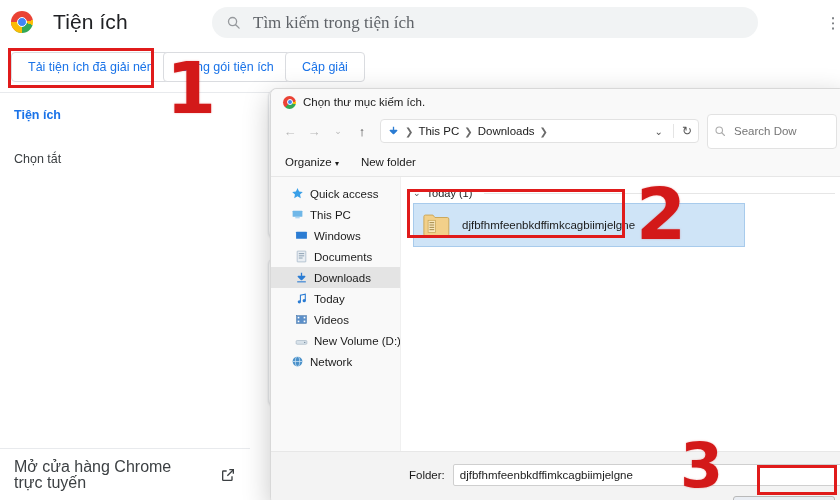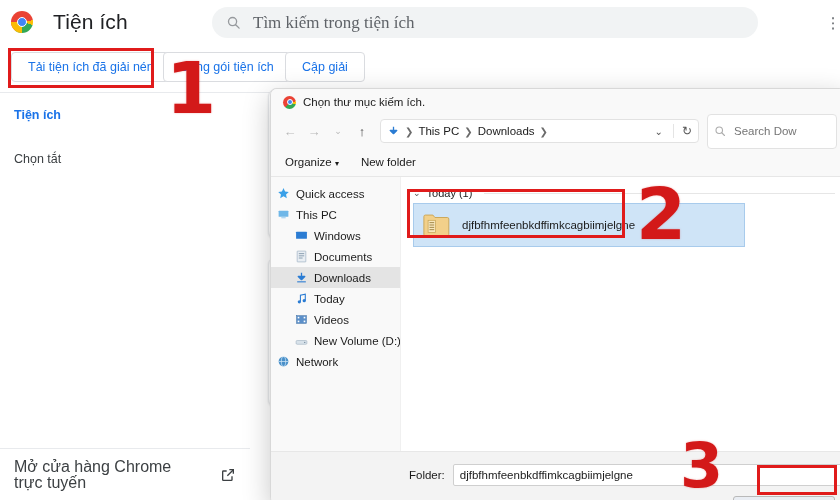--- a/index.html
+++ b/index.html
@@ -148,21 +148,21 @@
     font-size:11.5px; color:#1b1b1b;
   }
   .cmd { cursor:pointer; }
 
   .dlg-body { display:flex; height:274px; background:#fff; }
   .dlg-side {
     width:130px; background:#f9f9f9; padding-top:6px; overflow:hidden;
     border-right:1px solid #f0f0f0;
   }
   .nav-item {
-    height:21px; display:flex; align-items:center; gap:6px; padding-left:6px;
+    height:21px; display:flex; align-items:center; gap:6px; padding-left:20px;
     font-size:11.5px; color:#1b1b1b; cursor:pointer; white-space:nowrap;
   }
   .nav-item.indent { padding-left:24px; }
   .nav-item.selected { background:#e4e4e4; }
   .ni-ico { width:13px; height:13px; flex:none; }
 
   .dlg-main { flex:1; background:#fff; padding:10px 10px 0 12px; }
   .group-head {
     display:flex; align-items:center; gap:6px;
     font-size:11px; color:#1b1b1b; margin-bottom:4px;

